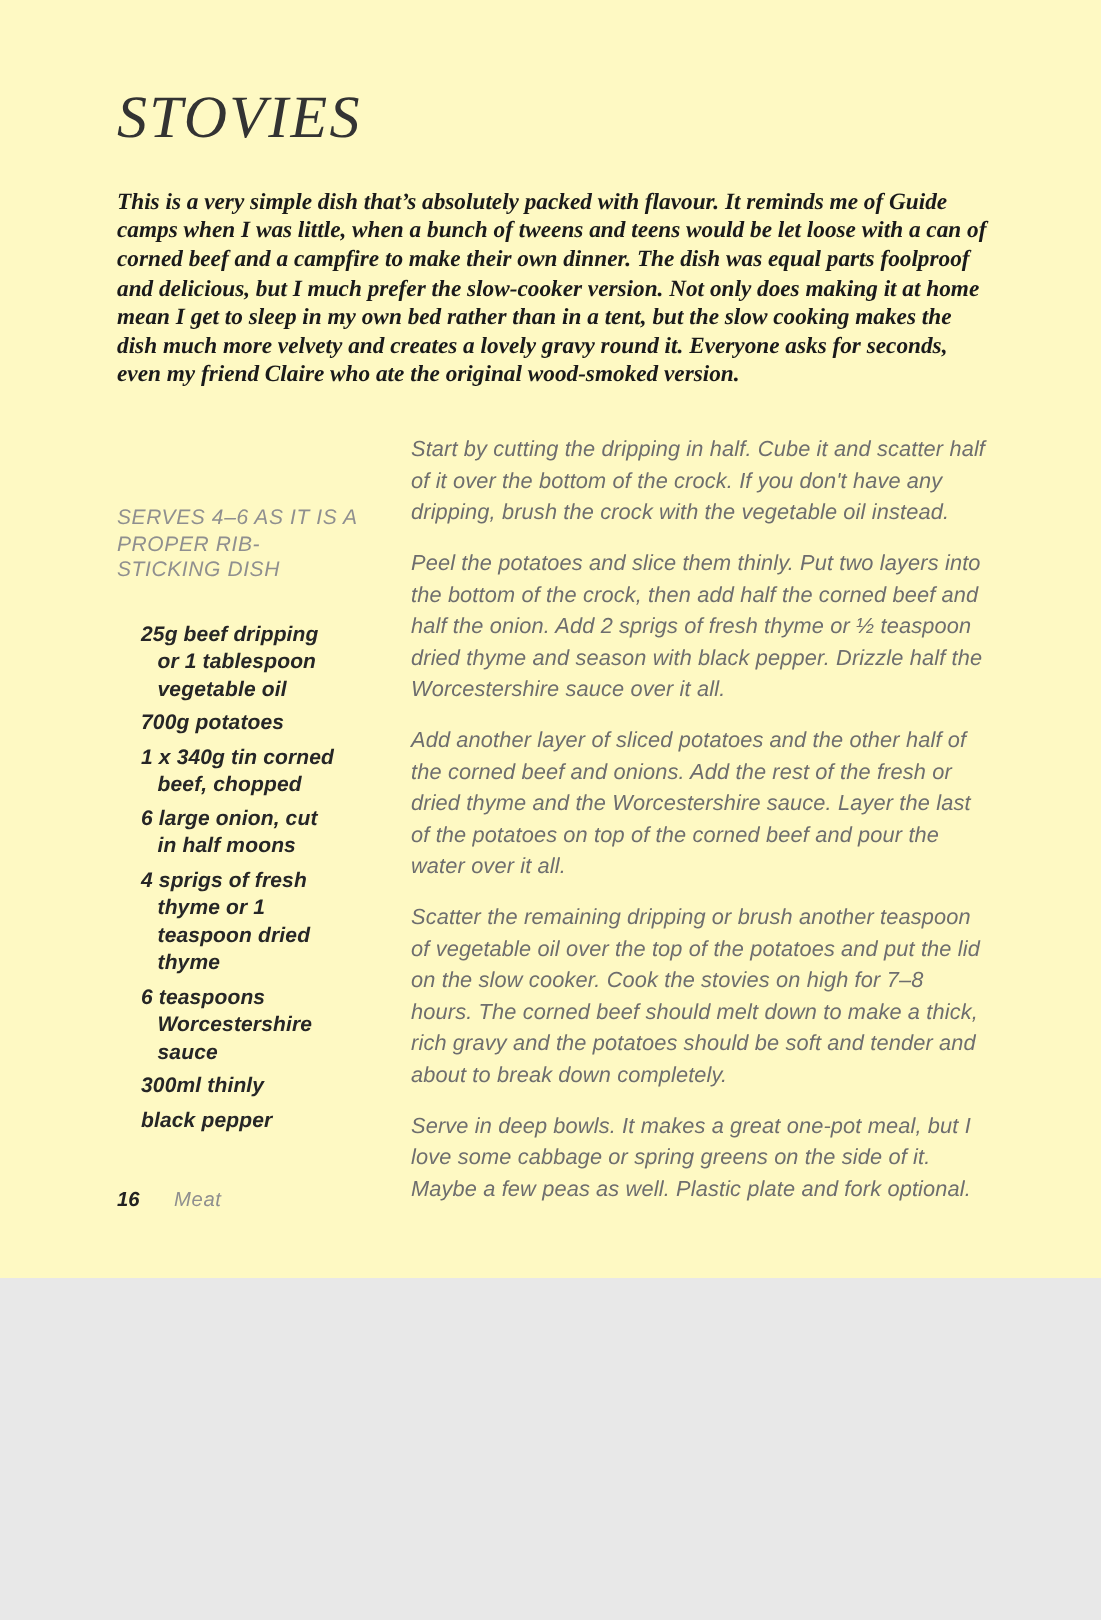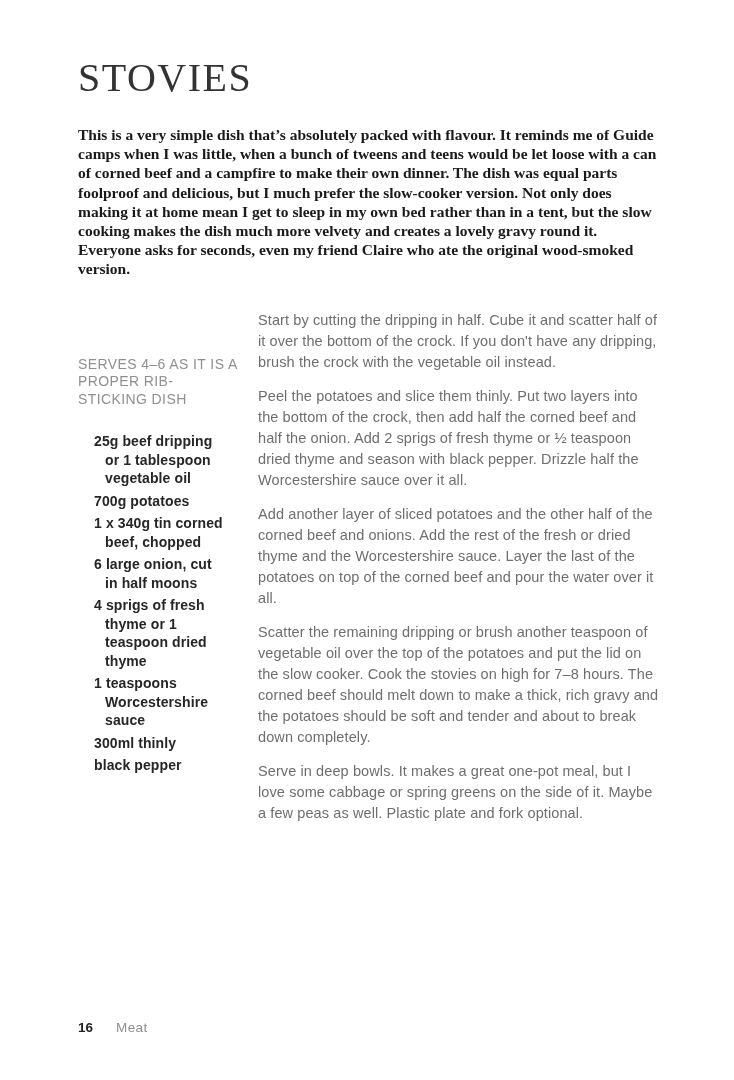--- a/index.html
+++ b/index.html
@@ -1,24 +1,25 @@
 <!DOCTYPE html>
 <html><head>
 <meta charset="utf-8">
 <style>
   html, body { margin: 0; padding: 0; background: #e8e8e8; }
   .page {
     position: relative;
     width: 734px;
-    height: 1080px;
+    height: 852px;
     margin: 0 auto;
-    background: #ffffff;
+    background: #fef9c3;
     font-family: "Liberation Sans", sans-serif;
     overflow: hidden;
     box-sizing: border-box;
+    font-style: italic;
   }
   .content {
     padding: 56px 74px 0 78px;
     box-sizing: border-box;
   }
   .title {
     font-family: "Liberation Serif", serif;
     font-weight: 400;
     font-size: 40px;
     letter-spacing: 1.5px;
@@ -59,21 +60,21 @@
     font-size: 14px;
     line-height: 18.5px;
     color: #262626;
     letter-spacing: 0.1px;
   }
   .method {
     margin-left: 18px;
     width: 404px;
   }
   .method p {
-    margin: 0 0 13px 0;
+    margin: 0 0 13px 16px;
     font-size: 14.5px;
     line-height: 21px;
     color: #6e6e6e;
     letter-spacing: 0.1px;
   }
   .footer {
     position: absolute;
     left: 78px;
     bottom: 44px;
     font-size: 13.5px;
@@ -102,21 +103,21 @@
             <p>25g beef dripping or 1 tablespoon vegetable oil</p>
 
             <p>700g potatoes</p>
 
             <p>1 x 340g tin corned beef, chopped</p>
 
             <p>6 large onion, cut in half moons</p>
 
             <p>4 sprigs of fresh thyme or 1 teaspoon dried thyme</p>
 
-            <p>1 teaspoons Worcestershire sauce</p>
+            <p>6 teaspoons Worcestershire sauce</p>
 
             <p>300ml thinly</p>
 
             <p>black pepper</p>
           </div>
       </div>
 
       <div class="method">
 
           <p>Start by cutting the dripping in half. Cube it and scatter half of it over the bottom of the crock. If you don't have any dripping, brush the crock with the vegetable oil instead.</p>

